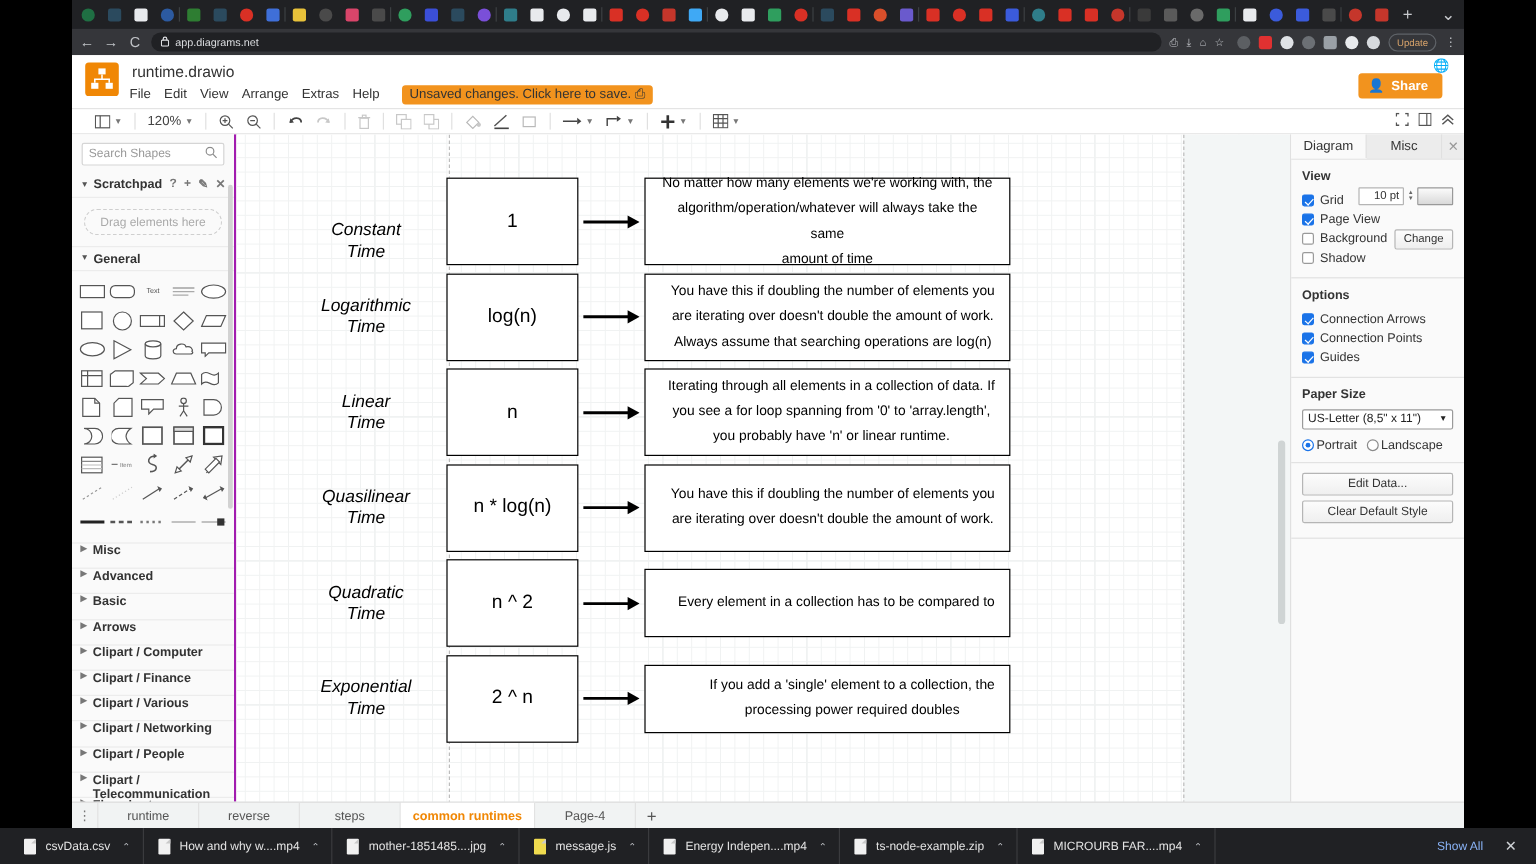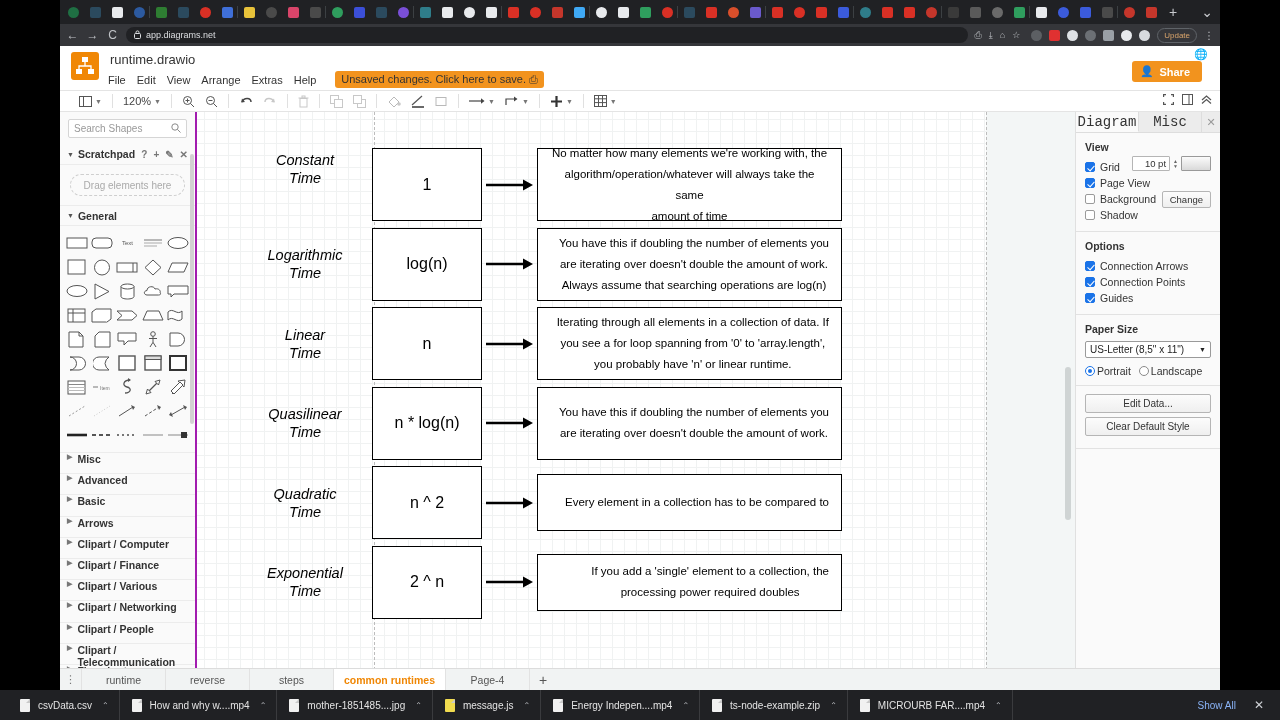--- a/index.html
+++ b/index.html
@@ -206,23 +206,22 @@
   }
 
   
   .format-panel {
     width: 145px; background: #fafafa; border-left: 1px solid #e0e0e0;
     position: relative;
   }
   .fmt-tabs { display: flex; height: 21px; border-bottom: 1px solid #ddd; }
   .fmt-tab {
     flex: 1 1 0; display: flex; align-items: center; justify-content: center;
-    font-size: 14px; color: #333; background: #ececec;
+    font-size: 11px; color: #333; background: #ececec;
     border-right: 1px solid #ddd;
-    font-family: Liberation Mono, monospace;
   }
   .fmt-tab.active { background: #fafafa; border-bottom: 1px solid #fafafa; }
   .fmt-close { width: 18px; display: flex; align-items: center; justify-content: center;
                color: #999; font-size: 11px; background: #ececec; }
   .fmt-sect { padding: 8px 9px; border-bottom: 1px solid #e2e2e2; }
   .fmt-h { font-size: 10.5px; font-weight: bold; color: #333; margin-bottom: 6px; }
   .ck-row { display: flex; align-items: center; gap: 5px; height: 16px; font-size: 10.5px; color: #333; }
   .ck {
     width: 10px; height: 10px; border: 1px solid #9a9a9a; border-radius: 2px;
     background: #fff; display: inline-block; position: relative; flex: 0 0 auto;
@@ -986,21 +985,21 @@
           <div class="panel-scroll"></div>
         </div>
 
         <div class="canvas-wrap">
           <div class="grid-area"></div>
           <div class="page-shadow"></div>
           <div class="page-break-v" style="left:177px"></div>
           <div class="page-break-v" style="left:789px"></div>
 
           <div class="diagram" id="diagram-host">
-              <div class="row-label" style="left: 48px; top: 39px;">
+              <div class="row-label" style="left: 48px; top: 71px;">
                 <div>Constant</div>
                 <div>Time</div>
               </div>
               <div class="box" style="left: 175px; top: 36px; width: 110px; height: 73px;">
                 <span>1</span>
               </div>
               <div class="arrow" style="left: 289px; top: 66.5px;"><svg width="47" height="12" viewBox="0 0 47 12">
                   <line x1="0" y1="6" x2="38" y2="6" stroke="#000" stroke-width="2.4"></line>
                   <path d="M37 0.5L47 6L37 11.5z" fill="#000"></path>
                 </svg></div>

